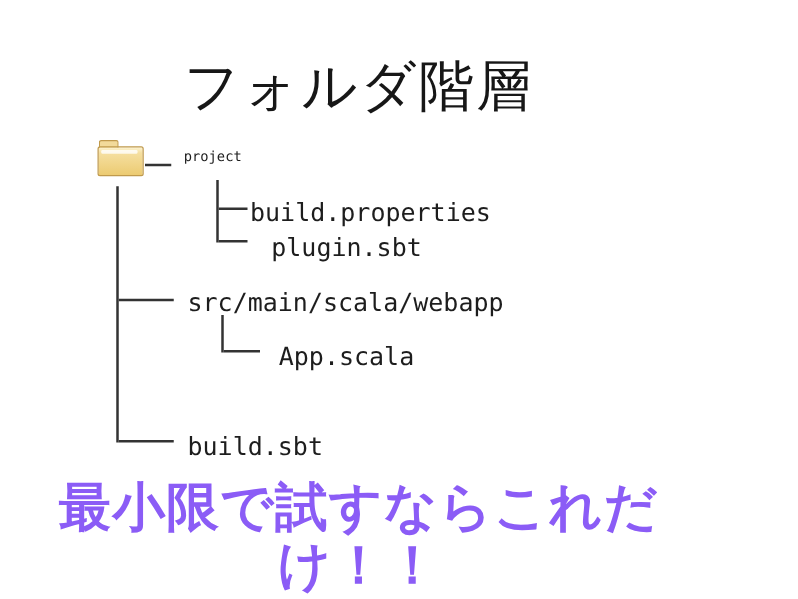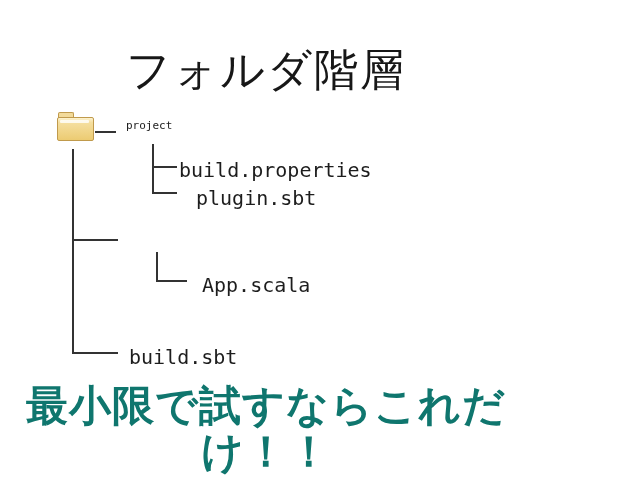--- a/index.html
+++ b/index.html
@@ -3,20 +3,21 @@
 <meta charset="utf-8">
 <style>
   html, body { margin: 0; padding: 0; background: #ffffff; }
   .slide {
     position: relative;
     width: 532px;
     height: 479px;
     background: #ffffff;
     overflow: hidden;
     font-family: "DejaVu Sans", sans-serif;
+    margin-left: 21px;
   }
 
   
   .title {
     position: absolute;
     top: 46px;
     left: 0;
     width: 100%;
     text-align: center;
     font-size: 44px;
@@ -98,21 +99,21 @@
   
   .highlight {
     position: absolute;
     top: 383px;
     left: 0;
     width: 100%;
     text-align: center;
     font-size: 42px;
     font-weight: bold;
     letter-spacing: 1px;
-    color: #0f766e;
+    color: #8b5cf6;
     line-height: 1.1;
   }
 </style>
 </head>
 <body>
 
 <div class="slide">
 
   <div class="title">フォルダ階層</div>
 
@@ -131,20 +132,21 @@
   <div class="tl l2-branch-plugin"></div>
   <div class="tl l3-vert"></div>
   <div class="tl l3-branch-app"></div>
 
   <div class="node n-project">project</div>
 
   <div class="node n-prop">build.properties</div>
 
   <div class="node n-plugin">plugin.sbt</div>
 
+  <div class="node n-src">src/main/scala/webapp</div>
 
   <div class="node n-buildsbt">build.sbt</div>
 
   <div class="node n-app">App.scala</div>
 
   <div class="highlight">最小限で試すならこれだけ！！</div>
 
 </div>
 
 </body></html>

